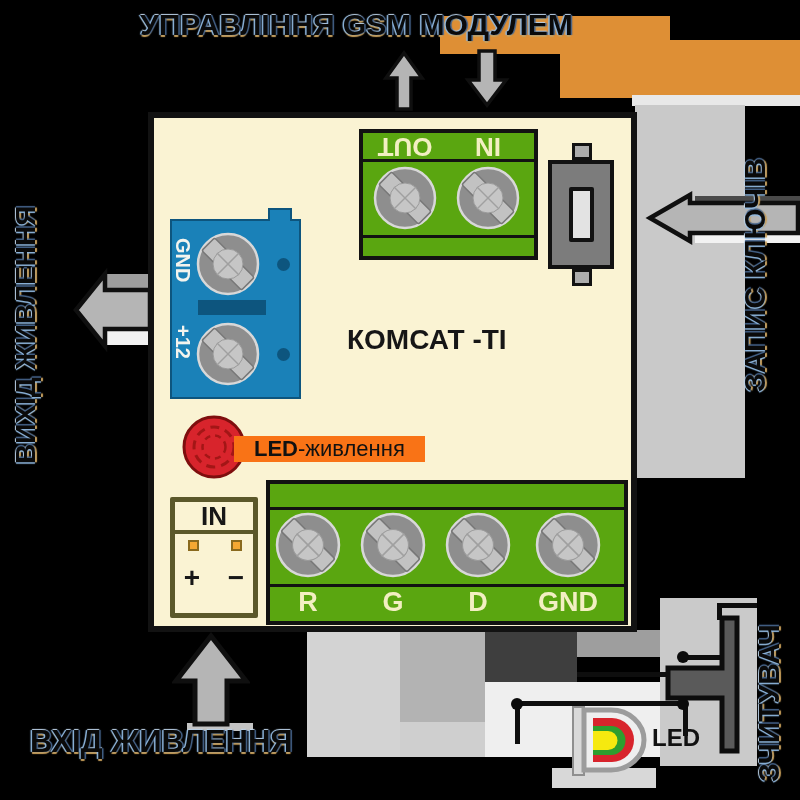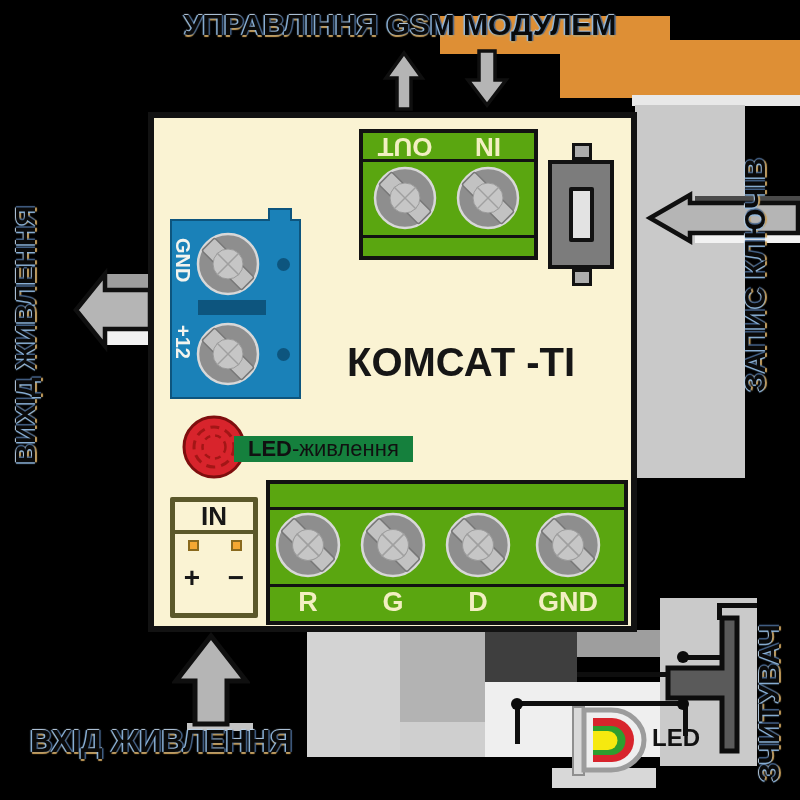--- a/index.html
+++ b/index.html
@@ -128,28 +128,28 @@
           <use href="#screw"></use>
         </svg>
       <svg class="screw" style="left:24px;top:101px;" width="64" height="64">
           <use href="#screw"></use>
         </svg>
       <div class="abs" style="left:26px;top:79px;width:68px;height:15px;background:#0D557E;"></div>
       <div class="abs" style="left:105px;top:37px;width:13px;height:13px;border-radius:50%;background:#0D557E;"></div>
       <div class="abs" style="left:105px;top:127px;width:13px;height:13px;border-radius:50%;background:#0D557E;"></div>
     </div>
 
-    <div class="abs" style="left:193px;top:224px;font-size:40px;font-weight:bold;color:#161616;line-height:1;white-space:nowrap;">КОМСАТ -TI</div>
+    <div class="abs" style="left:193px;top:208px;font-size:28px;font-weight:bold;color:#161616;line-height:1;white-space:nowrap;">КОМСАТ -TI</div>
 
     <svg class="abs" style="left:26px;top:295px;" width="68" height="68">
       <circle cx="34" cy="34" r="30" fill="#D8242C" stroke="#7E0E0E" stroke-width="3"></circle>
       <circle cx="34" cy="34" r="20" fill="none" stroke="#A31616" stroke-width="3" stroke-dasharray="9 6"></circle>
       <circle cx="34" cy="34" r="11.5" fill="none" stroke="#A31616" stroke-width="2.5" stroke-dasharray="6 5"></circle>
     </svg>
-    <div class="abs" style="left:80px;top:318px;background:#15803d;padding:1px 14px;font-size:22px;color:#111;line-height:1.1;white-space:nowrap;text-align:right;">
+    <div class="abs" style="left:80px;top:318px;background:#f97316;padding:1px 20px;font-size:22px;color:#111;line-height:1.1;white-space:nowrap;text-align:right;">
       <span style="font-weight:bold;">LED</span><span>-живлення</span>
     </div>
 
     <div class="abs" style="left:16px;top:379px;width:88px;height:121px;background:#FAF3D3;border:5px solid #5B582A;box-sizing:border-box;border-radius:2px;">
       <div class="abs" style="left:0;top:0;width:78px;height:28px;text-align:center;font-size:26px;font-weight:bold;color:#171717;line-height:28px;border-bottom:4px solid #5B582A;">IN</div>
       <div class="abs" style="left:13px;top:38px;width:11px;height:11px;background:#F5A833;border:2px solid #8A6A1E;box-sizing:border-box;"></div>
       <div class="abs" style="left:56px;top:38px;width:11px;height:11px;background:#F5A833;border:2px solid #8A6A1E;box-sizing:border-box;"></div>
       <div class="abs" style="left:2px;top:60px;width:30px;text-align:center;font-size:28px;font-weight:bold;color:#171717;">+</div>
       <div class="abs" style="left:46px;top:60px;width:30px;text-align:center;font-size:28px;font-weight:bold;color:#171717;">−</div>
     </div>
@@ -169,21 +169,21 @@
           <use href="#screw"></use>
         </svg>
       <div class="gdiv" style="top:100px;width:354px;"></div>
       <div class="glabel" style="left:3px;top:104px;width:70px;font-size:27px;">R</div>
       <div class="glabel" style="left:88px;top:104px;width:70px;font-size:27px;">G</div>
       <div class="glabel" style="left:173px;top:104px;width:70px;font-size:27px;">D</div>
       <div class="glabel" style="left:263px;top:104px;width:70px;font-size:27px;">GND</div>
     </div>
   </div>
 
-  <div class="abs halo" style="left:140px;top:10px;width:520px;text-align:center;font-size:30px;">УПРАВЛІННЯ GSM МОДУЛЕМ</div>
+  <div class="abs halo" style="left:140px;top:10px;width:520px;font-size:30px;">УПРАВЛІННЯ GSM МОДУЛЕМ</div>
 
   <div class="abs halo vtext" style="left:12px;top:464px;font-size:28px;">ВИХІД ЖИВЛЕННЯ</div>
 
   <div class="abs halo vtext" style="left:740px;top:392px;font-size:30px;">ЗАПИС КЛЮЧІВ</div>
 
   <div class="abs halo vtext" style="left:754px;top:782px;font-size:30px;">ЗЧИТУВАЧ</div>
 
   <div class="abs halo" style="left:30px;top:726px;font-size:31px;text-align:right;">ВХІД ЖИВЛЕННЯ</div>
 
 </div>

